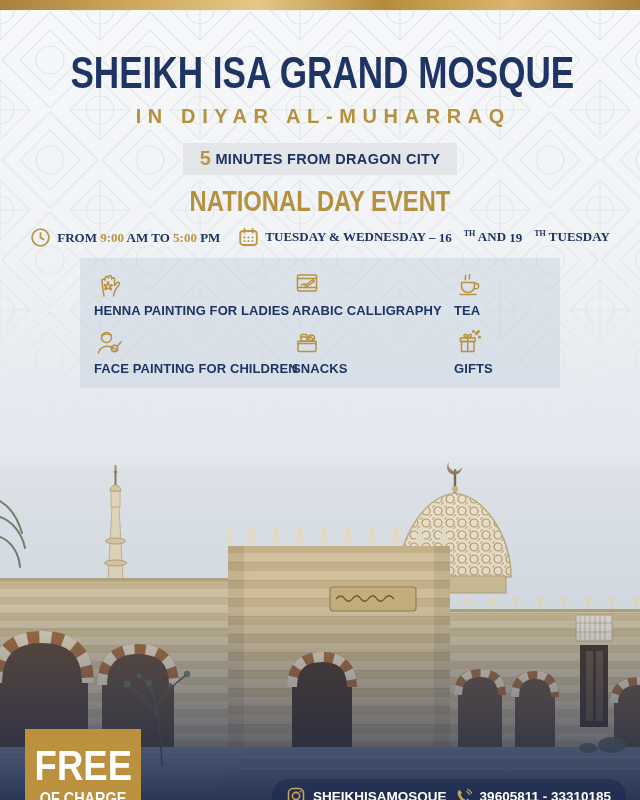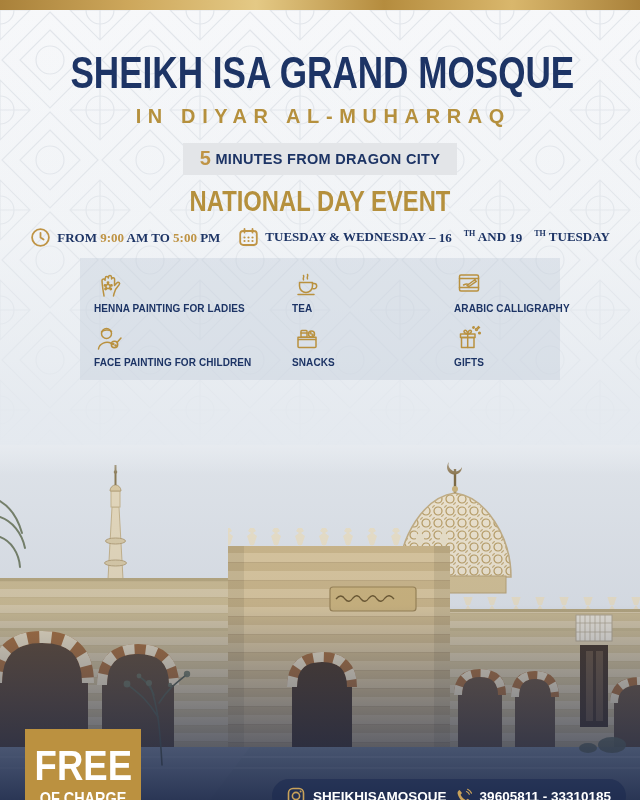--- a/index.html
+++ b/index.html
@@ -38,21 +38,21 @@
   .schedule-row svg { flex:0 0 auto; }
   .gold-time { color:#bf9445; }
   .schedule-row sup { font-size:8px;margin-left:12px; }
   .sched-gap { width:6px; }
 
   .features { width:480px; margin:10px auto 0; background:rgba(186,196,212,.33);
     padding:11px 14px 12px; display:grid; grid-template-columns:198px 162px 92px;
     row-gap:9px; text-align:left; }
   .feature { display:flex; flex-direction:column; align-items:flex-start; }
   .feature .f-icon { height:30px; }
-  .feature .f-label { color:#1d3465; font-size:10px; font-weight:bold; margin-top:4px;
+  .feature .f-label { color:#1d3465; font-size:13px; font-weight:bold; margin-top:4px;
     white-space:nowrap; letter-spacing:.1px; }
 
   .photo { position:absolute; top:445px; left:0; width:640px; height:355px; }
 
   .badge { position:absolute; left:25px; top:690px; width:116px; height:96px;
     background:#bb9140; color:#fff; display:flex; flex-direction:column;
     align-items:center; justify-content:center;margin-top:39px; }
   .badge-line1 { font-size:43px; font-weight:bold; line-height:.95; transform:scaleX(.85); }
   .badge-line2 { font-size:17px; font-weight:bold; margin-top:3px; transform:scaleX(.85); white-space:nowrap; }
 
@@ -147,37 +147,37 @@
           <circle cx="17.4" cy="16.4" r=".7" fill="#b9913f"></circle>
         <circle cx="16.8" cy="20" r=".7" fill="#b9913f"></circle>
           <circle cx="11" cy="16.4" r=".7" fill="#b9913f"></circle>
         <circle cx="11.6" cy="20" r=".7" fill="#b9913f"></circle>
       </svg>
       <div class="f-label">HENNA PAINTING FOR LADIES</div>
     </div>
 
     <div class="feature">
       <svg class="f-icon" width="30" height="30" viewBox="0 0 30 30" fill="none" stroke="#b9913f" stroke-width="1.5" stroke-linecap="round" stroke-linejoin="round">
-        <path d="M7.5,13.5 h13 v3.5 a6.5,6.5 0 0 1 -13,0 Z"></path>
-        <path d="M20.5,14.5 h1.6 a2.6,2.6 0 0 1 0,5.2 h-1.2"></path>
-        <path d="M6,25.5 h16"></path>
-        <path d="M11.5,6.5 c1,1.6 -1,2.6 0,4.4 M15.5,5.5 c1,1.6 -1,2.6 0,4.4"></path>
-      </svg>
-      <div class="f-label">TEA</div>
-    </div>
-
-    <div class="feature">
-      <svg class="f-icon" width="30" height="30" viewBox="0 0 30 30" fill="none" stroke="#b9913f" stroke-width="1.5" stroke-linecap="round" stroke-linejoin="round">
         <rect x="5.5" y="6" width="19" height="16" rx="1.5"></rect>
         <path d="M5.5,9.5 h19 M5.5,18.5 h19"></path>
         <path d="M9.5,16 c2,-1 3.5,-1.2 5,-.6"></path>
         <path d="M13,16.5 L20.5,11 l1.8,1.4 L15,17.5 Z"></path>
         <path d="M20.5,11 l1,-1.2"></path>
       </svg>
       <div class="f-label">ARABIC CALLIGRAPHY</div>
+    </div>
+
+    <div class="feature">
+      <svg class="f-icon" width="30" height="30" viewBox="0 0 30 30" fill="none" stroke="#b9913f" stroke-width="1.5" stroke-linecap="round" stroke-linejoin="round">
+        <path d="M7.5,13.5 h13 v3.5 a6.5,6.5 0 0 1 -13,0 Z"></path>
+        <path d="M20.5,14.5 h1.6 a2.6,2.6 0 0 1 0,5.2 h-1.2"></path>
+        <path d="M6,25.5 h16"></path>
+        <path d="M11.5,6.5 c1,1.6 -1,2.6 0,4.4 M15.5,5.5 c1,1.6 -1,2.6 0,4.4"></path>
+      </svg>
+      <div class="f-label">TEA</div>
     </div>
 
     <div class="feature">
       <svg class="f-icon" width="30" height="30" viewBox="0 0 30 30" fill="none" stroke="#b9913f" stroke-width="1.5" stroke-linecap="round" stroke-linejoin="round">
         <circle cx="12.5" cy="10.5" r="5"></circle>
         <path d="M7.5,9 c2,-2.4 8,-2.8 10,-.4"></path>
         <path d="M4.5,26 a8.5,7.5 0 0 1 13,-5.5"></path>
         <circle cx="20.5" cy="21.5" r="3.2"></circle>
         <path d="M23,19.5 l4,-4.5"></path>
         <circle cx="19.2" cy="21" r=".6" fill="#b9913f"></circle>

